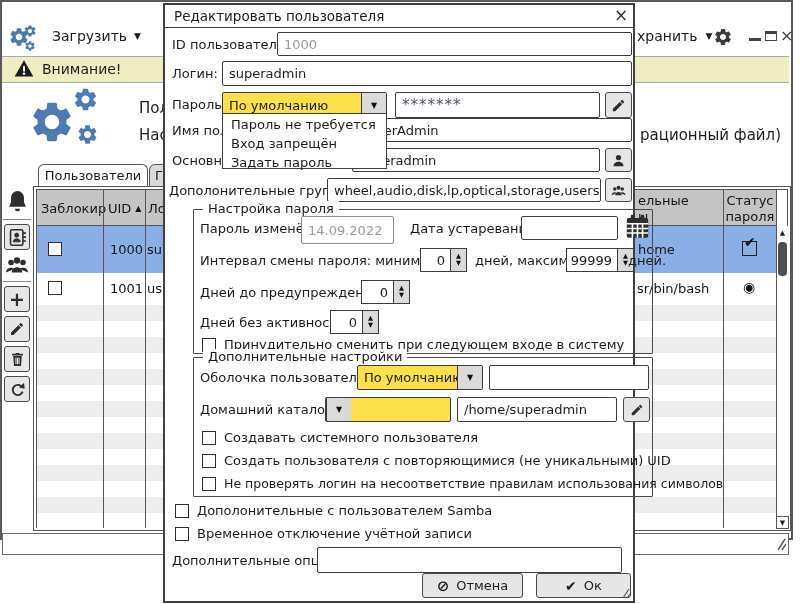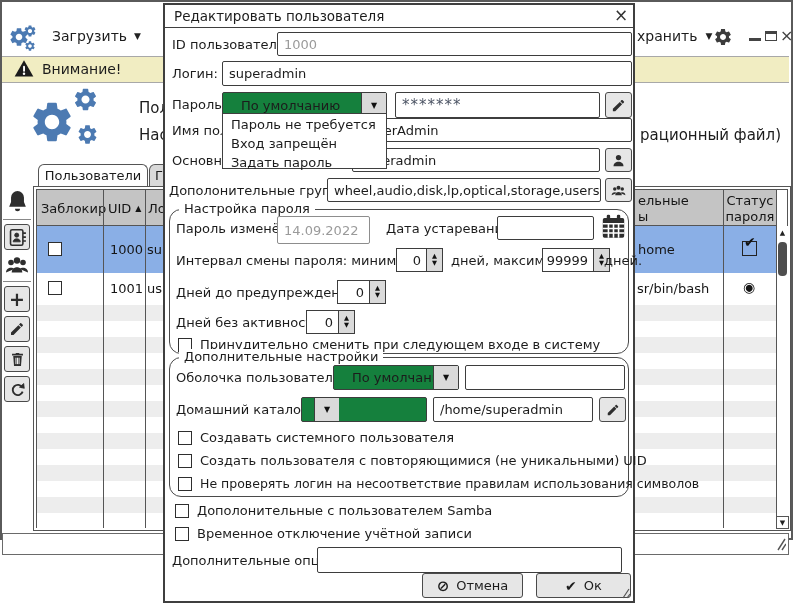--- a/index.html
+++ b/index.html
@@ -4,33 +4,33 @@
 <style>
   html,body{margin:0;padding:0;background:#fff;}
   #stage{position:relative;width:800px;height:604px;background:#fff;overflow:hidden;
          font-family:"DejaVu Sans",sans-serif;color:#1c1c1c;}
   .abs{position:absolute;}
   .lbl{position:absolute;font-size:13px;white-space:nowrap;color:#1c1c1c;}
   .inp{position:absolute;box-sizing:border-box;background:#fff;border:1.4px solid #3d3d3d;border-radius:2px;
        font-size:13px;display:flex;align-items:center;padding:0 6px;white-space:nowrap;overflow:hidden;}
   .btnsq{position:absolute;box-sizing:border-box;background:#e6e6e6;border:1.4px solid #4a4a4a;border-radius:3px;
          display:flex;align-items:center;justify-content:center;}
-  .combo{position:absolute;box-sizing:border-box;border:1.4px solid #3d3d3d;border-radius:2px;background:#15803d;display:flex;padding-left:12px;}
+  .combo{position:absolute;box-sizing:border-box;border:1.4px solid #3d3d3d;border-radius:2px;background:#fde047;display:flex;}
   .combo .cval{flex:1;font-size:13px;padding:2px 6px;white-space:nowrap;overflow:hidden;display:flex;align-items:center;}
   .combo .carr{width:24px;background:#dadada;border-left:1.4px solid #3d3d3d;display:flex;align-items:center;
                justify-content:center;font-size:8px;color:#111;}
   .spin{position:absolute;display:flex;}
   .spin .sv{box-sizing:border-box;border:1.4px solid #3d3d3d;background:#fff;font-size:13px;height:24px;
             display:flex;align-items:center;justify-content:flex-end;padding:0 5px;}
   .spin .sb{box-sizing:border-box;width:16px;height:24px;border:1.4px solid #3d3d3d;border-left:none;background:#dadada;
             display:flex;flex-direction:column;align-items:center;justify-content:center;font-size:6.5px;line-height:7px;color:#111;}
   .cbrow{position:absolute;display:flex;align-items:center;gap:8px;}
   .cb{width:14px;height:14px;box-sizing:border-box;border:1.5px solid #2e2e2e;background:#fff;flex:0 0 auto;}
   .cbt{font-size:13px;white-space:nowrap;}
-  .fs{position:absolute;box-sizing:border-box;border:1.5px solid #4a4a4a;border-radius:12px;}
+  .fs{position:absolute;box-sizing:border-box;border:1.5px solid #4a4a4a;border-radius:1px;margin-left:24px;}
   .lg{position:absolute;top:-9px;left:9px;background:#fff;padding:0 5px;font-size:13px;white-space:nowrap;}
   .th{position:absolute;font-size:13px;color:#151515;white-space:nowrap;}
   .td{position:absolute;font-size:13px;color:#151515;white-space:nowrap;}
   .vline{position:absolute;width:1px;background:#555;}
   .menu-item{font-size:13px;padding:1px 8px;white-space:nowrap;line-height:17px;}
   svg{display:block;}
 </style>
 </head>
 <body>
 

